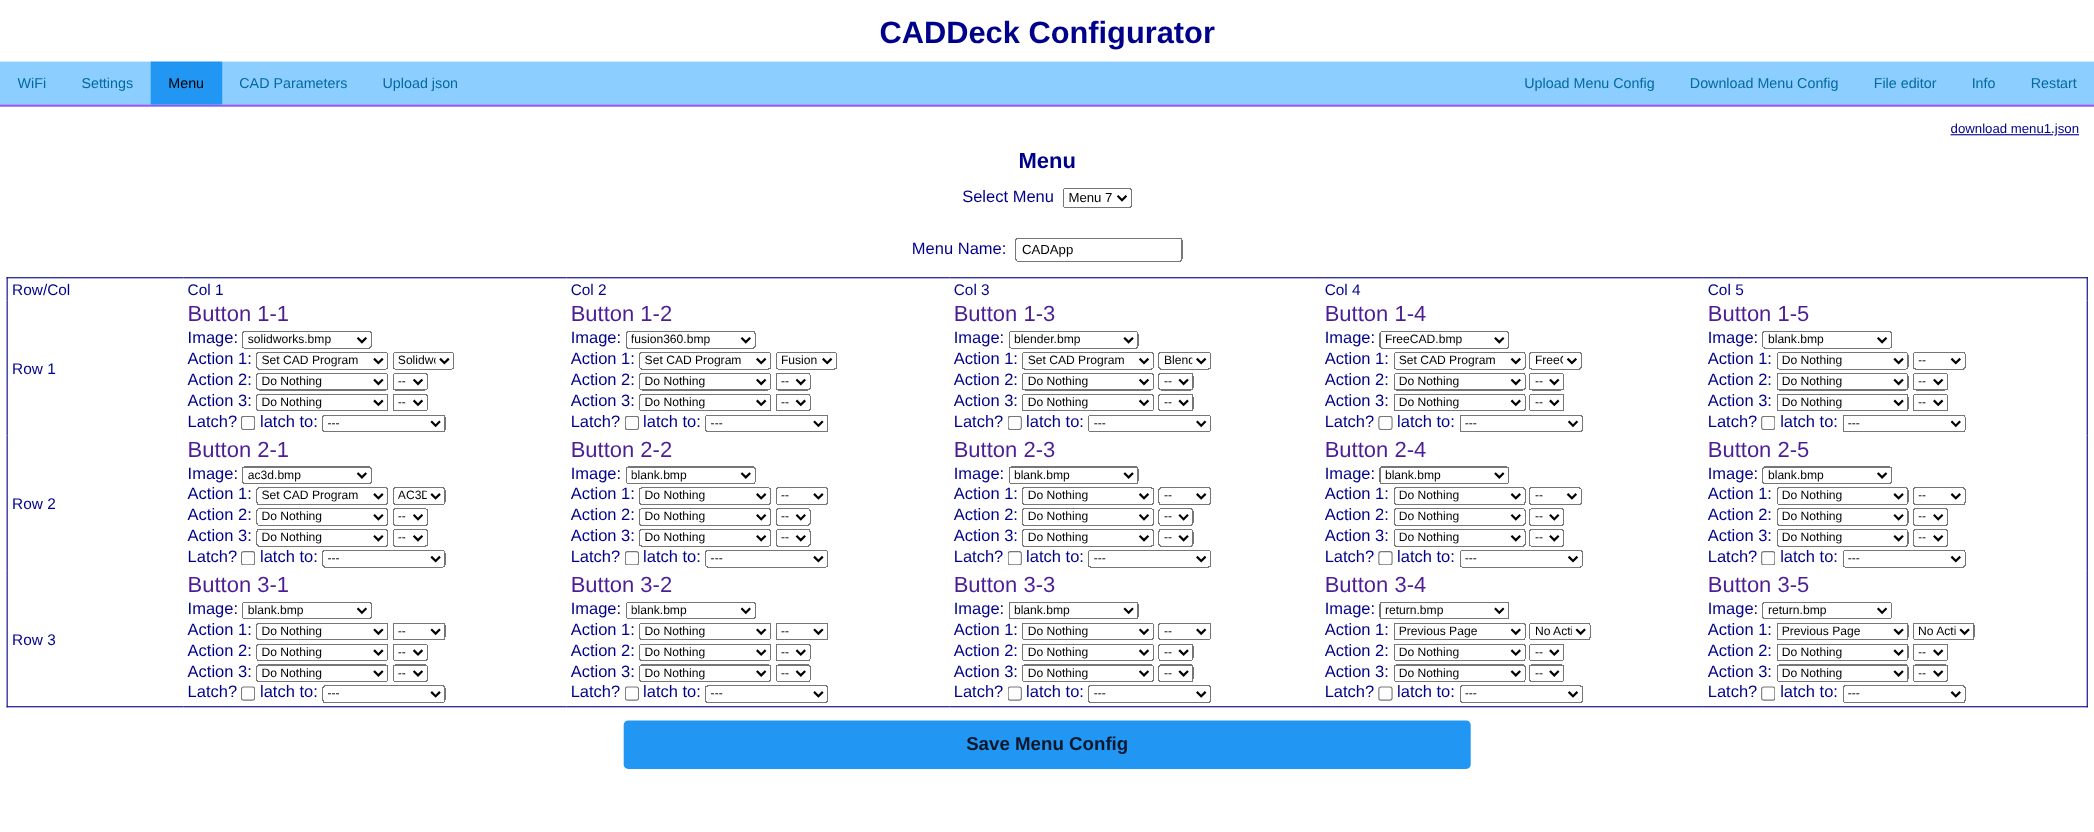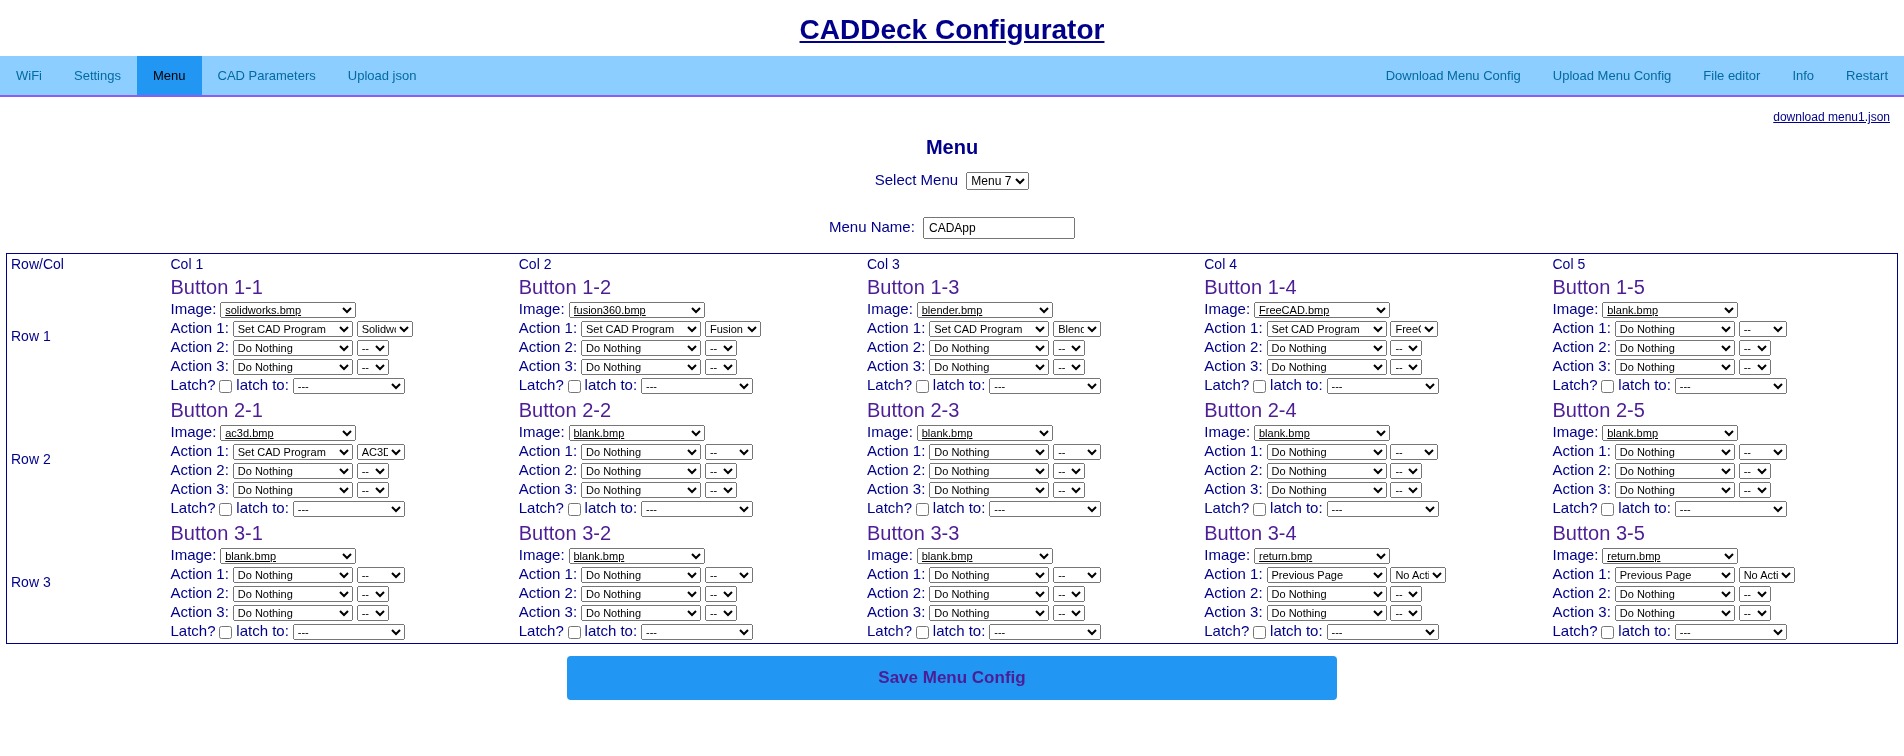--- a/index.html
+++ b/index.html
@@ -1,61 +1,61 @@
 <!DOCTYPE html>
 <html><head>
 <meta charset="utf-8">
 <style>
 * { box-sizing: border-box; margin: 0; padding: 0; }
 body { font-family: Verdana, Geneva, sans-serif; font-size: 13px; color: #1a1a8a; background: #fff; }
-h1 { text-align: center; font-family: Verdana, sans-serif; font-size: 28px; font-weight: bold; color: #00008b; padding: 14px 0 10px; text-decoration: underline; }
+h1 { text-align: center; font-family: Verdana, sans-serif; font-size: 28px; font-weight: bold; color: #00008b; padding: 14px 0 10px; }
 .navbar { background: #8cceff; display: flex; justify-content: space-between; padding: 0; }
 .nav-group { display: flex; }
 .nav-item { padding: 12px 16px; font-size: 13px; color: #0369a1; cursor: pointer; }
 .nav-item.active { background: #2196f3; color: #000; }
 .content { border-top: 2px solid #8b5cf6; padding: 8px 6px 20px; }
 .download-link { text-align: right; padding: 4px 8px; }
 .download-link a { color: #00008b; font-size: 12px; }
 h2 { text-align: center; font-size: 20px; color: #00008b; margin: 8px 0 12px; font-weight: bold; }
 .form-row { text-align: center; margin: 4px 0; font-size: 15px; color: #00008b; }
 .form-row select, .form-row input[type=text] { font-size: 12px; margin-left: 4px; }
 .form-row input[type=text] { width: 152px; padding: 2px 4px; margin-top: 23px; }
 .grid { width: 100%; border: 1px solid #00008b; margin-top: 14px; border-collapse: collapse; }
 .grid td { vertical-align: top; padding: 2px 4px; font-size: 14px; color: #00008b; }
 .row-header { width: 160px; vertical-align: middle !important; }
 .btn-title { color: #4c1d95; font-size: 20px; }
 .field-line { margin: 1px 0; white-space: nowrap; }
 .field-label { display: inline-block; color: #00008b; font-size: 15px; }
 select { font-size: 11px; }
-select.sel-img { width: 136px; text-decoration: underline; }
+select.sel-img { width: 118px; }
 select.sel-act { width: 120px; }
 select.sel-param { width: 48px; }
 select.sel-param-wide { width: 56px; }
 select.sel-latch { width: 112px; }
 select.sel-small { width: 32px; }
 input[type=checkbox] { vertical-align: middle; }
 .save-btn-wrap { text-align: center; margin-top: 12px; }
-.save-btn { background: #2196f3; color: #4c1d95; border: none; font-size: 17px; font-weight: bold; padding: 12px 0; width: 770px; cursor: pointer; border-radius: 4px; }
+.save-btn { background: #2196f3; color: #0f172a; border: none; font-size: 17px; font-weight: bold; padding: 12px 0; width: 770px; cursor: pointer; border-radius: 4px; }
 </style>
 </head>
 <body>
 
 <h1>CADDeck Configurator</h1>
 
 <div class="navbar">
   <div class="nav-group">
     <div class="nav-item">WiFi</div>
     <div class="nav-item">Settings</div>
     <div class="nav-item active">Menu</div>
     <div class="nav-item">CAD Parameters</div>
     <div class="nav-item">Upload json</div>
   </div>
   <div class="nav-group">
+    <div class="nav-item">Upload Menu Config</div>
     <div class="nav-item">Download Menu Config</div>
-    <div class="nav-item">Upload Menu Config</div>
     <div class="nav-item">File editor</div>
     <div class="nav-item">Info</div>
     <div class="nav-item">Restart</div>
   </div>
 </div>
 
 <div class="content">
   <div class="download-link">
     <a href="#">download menu1.json</a>
   </div>

